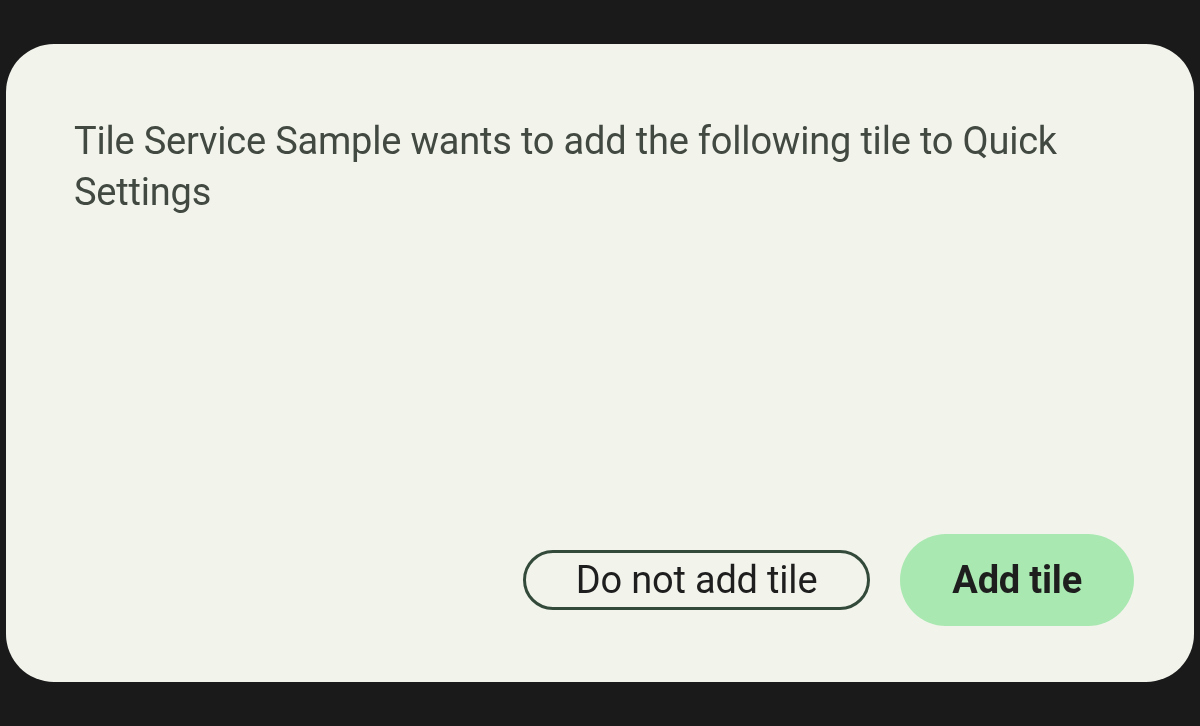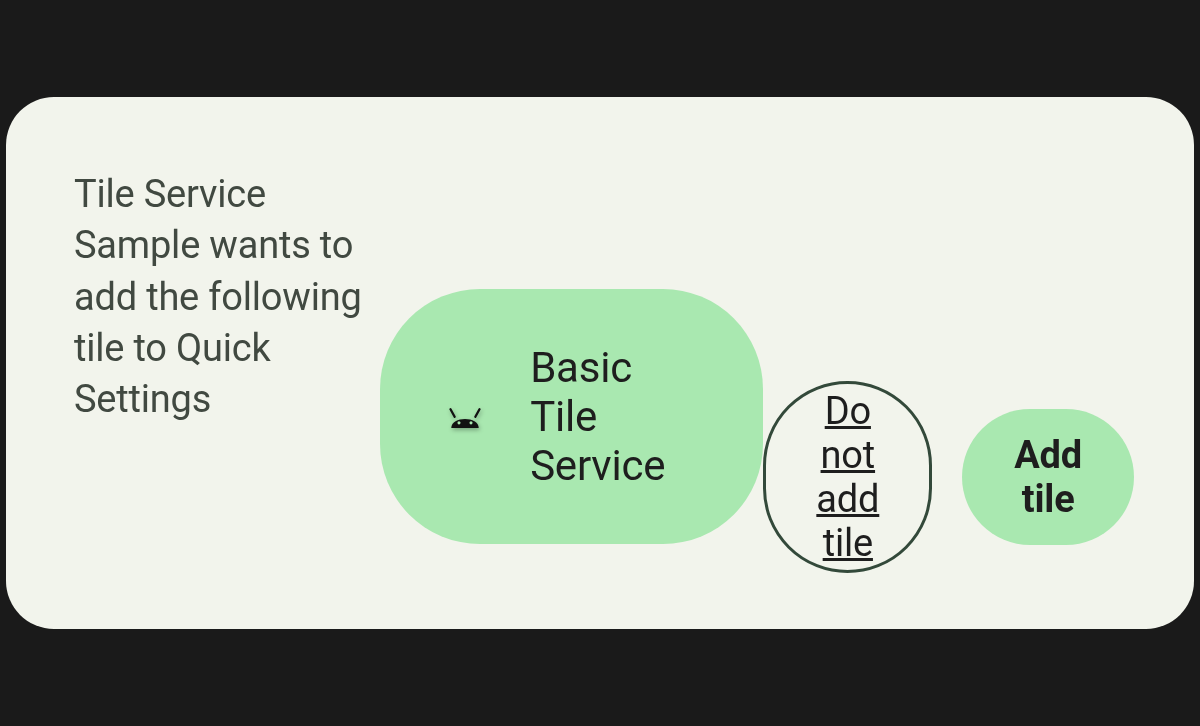--- a/index.html
+++ b/index.html
@@ -6,26 +6,26 @@
     html, body { width: 1200px; height: 726px; }
     body {
       background: #1a1a1a;
       font-family: 'Roboto', -apple-system, BlinkMacSystemFont, 'Segoe UI', Arial, sans-serif;
       display: flex;
       align-items: center;
       justify-content: center;
     }
     .dialog {
       width: 1188px;
-      height: 532px;
+      height: 638px;
       background: #f2f4ec;
       border-radius: 48px;
       padding: 72px 60px 56px 68px;
       display: flex;
-      flex-direction: row;
+      flex-direction: column;
       position: relative;
     }
     .dialog-message {
       font-size: 38px;
       font-weight: 400;
       color: #414941;
       line-height: 1.35;
       letter-spacing: -0.2px;
     }
     .tile-pill {
@@ -69,44 +69,31 @@
       cursor: pointer;
       border: none;
       font-family: inherit;
       letter-spacing: -0.2px;
     }
     .btn-outline {
       background: transparent;
       border: 3px solid #33493a;
       color: #1e1e1e;
       padding: 5px 50px;
-      text-decoration: underline;
     }
     .btn-filled {
       background: #a9e8b0;
       color: #1e1e1e;
       font-weight: bold;
     }
   </style>
 </head>
 <body>
 
 <div class="dialog">
   <p class="dialog-message">Tile Service Sample wants to add the following tile to Quick Settings</p>
 
-  <div class="tile-pill">
-    <span class="tile-icon">
-      <svg viewBox="0 0 48 28">
-        <path fill="#121212" d="M8 28 C8 14, 40 14, 40 28 Z"></path>
-        <circle cx="17" cy="22" r="1.8" fill="#a9e8b0"></circle>
-        <circle cx="31" cy="22" r="1.8" fill="#a9e8b0"></circle>
-        <line x1="12" y1="15" x2="7" y2="6" stroke="#121212" stroke-width="2.5" stroke-linecap="round"></line>
-        <line x1="36" y1="15" x2="41" y2="6" stroke="#121212" stroke-width="2.5" stroke-linecap="round"></line>
-      </svg>
-    </span>
-    <span class="tile-label">Basic Tile Service</span>
-  </div>
 
   <div class="button-row">
     <button class="btn btn-outline">Do not add tile</button>
     <button class="btn btn-filled">Add tile</button>
   </div>
 </div>
 
 </body></html>

